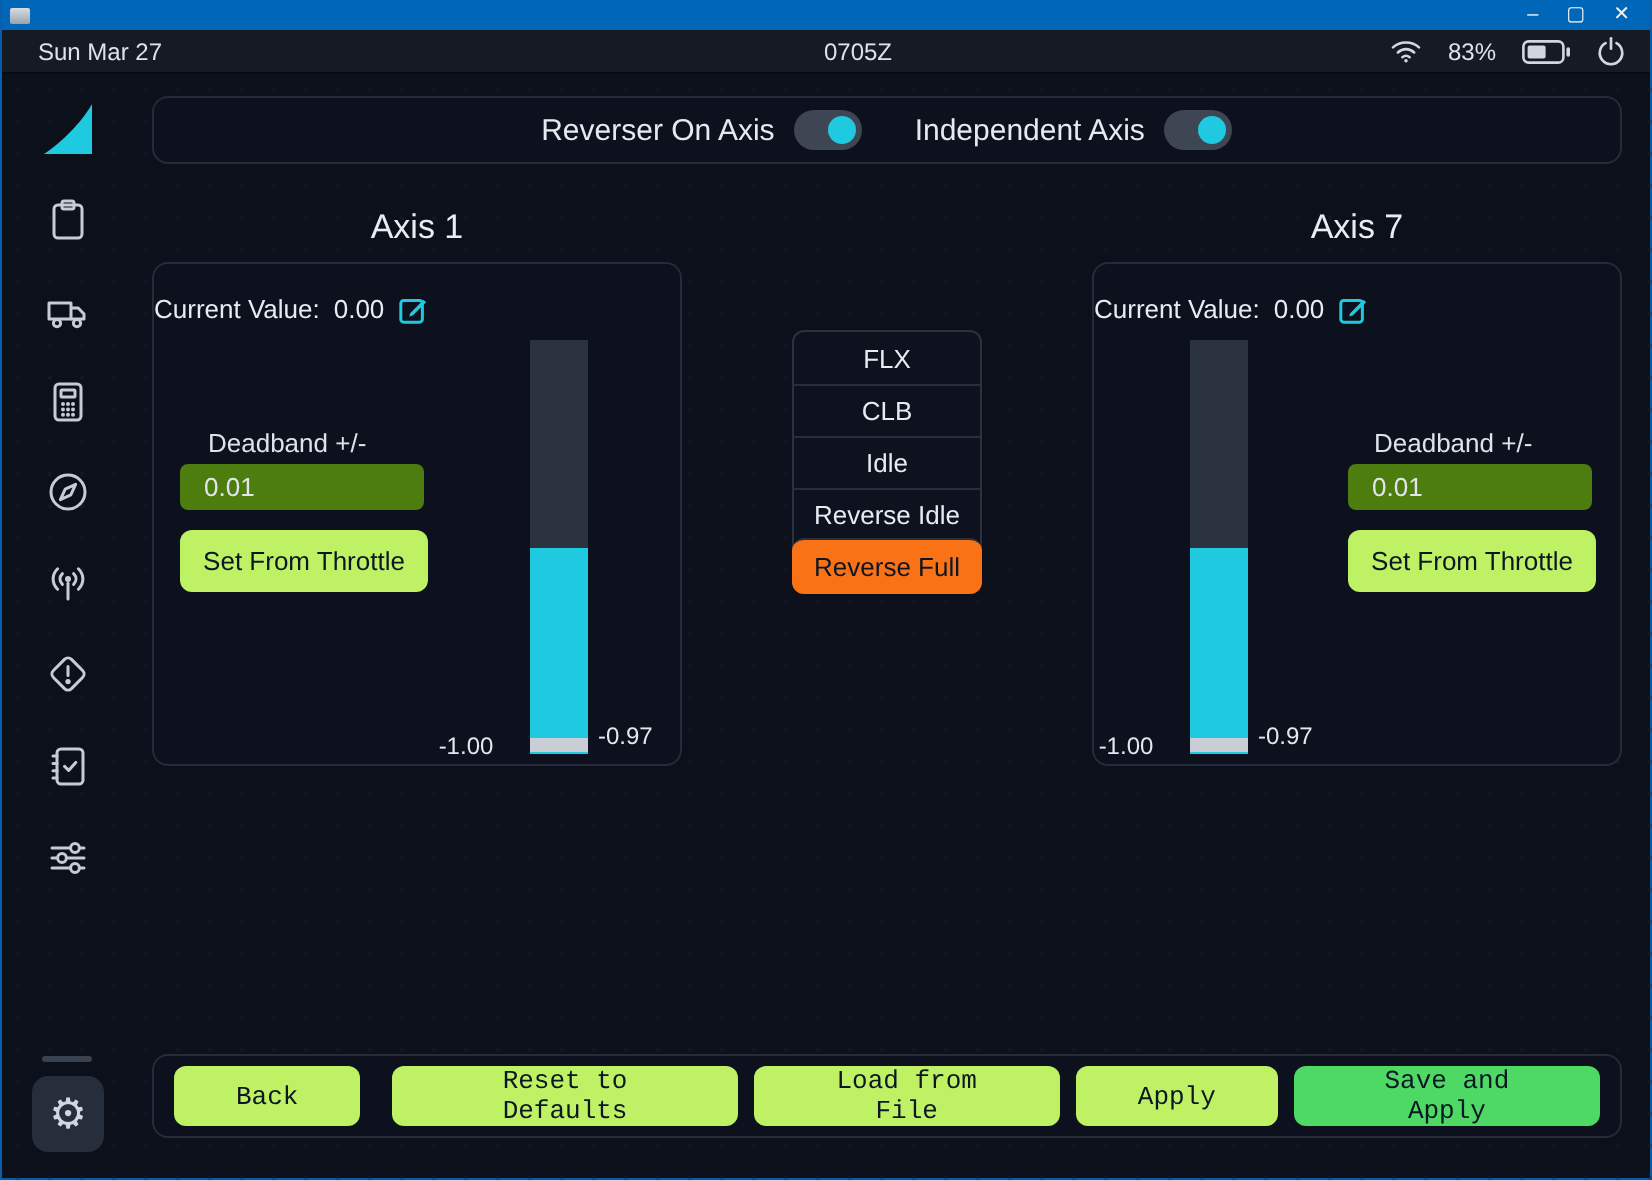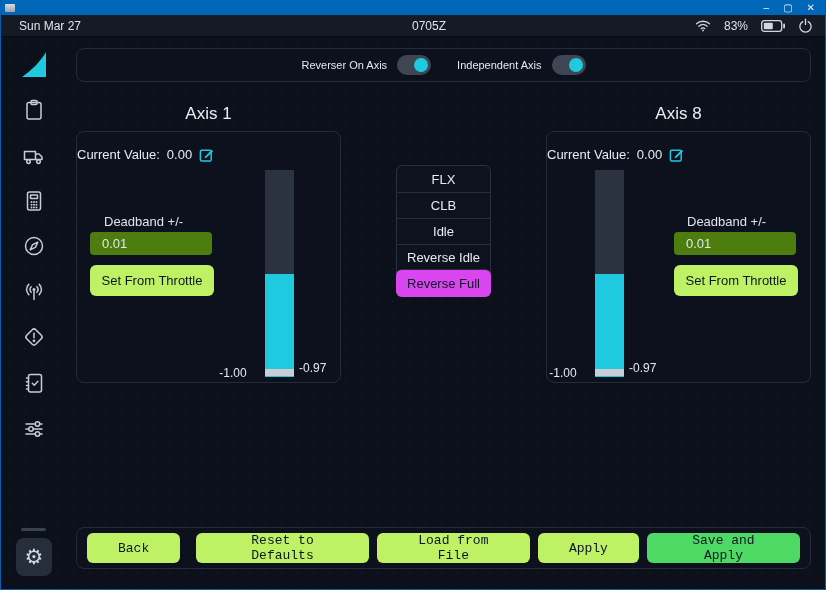--- a/index.html
+++ b/index.html
@@ -32,21 +32,21 @@
   .side-item { position:absolute; left:0; width:65px; display:flex; justify-content:center; color:#c6ccd5; }
   .side-item svg { display:block; }
   .side-divider { position:absolute; top:491px; left:20px; width:25px; height:3px; background:#3a4250; border-radius:2px; }
   .gear-btn { position:absolute; top:501px; left:15px; width:36px; height:38px; background:#262d3b; border-radius:8px;
               display:flex; align-items:center; justify-content:center; color:#d2d7df; font-size:21px; cursor:pointer; }
 
   
   .panel { position:absolute; background:#0c111d; border:1px solid #242b3a; border-radius:8px; }
   .toggle-panel { top:48px; left:75px; width:735px; height:34px; display:flex; align-items:center; justify-content:center; gap:26px; }
   .toggle-group { display:flex; align-items:center; gap:10px; }
-  .toggle-label { color:#e6e9ee; font-size:11px; }
+  .toggle-label { color:#e6e9ee; font-size:15px; }
   .toggle { width:34px; height:20px; border-radius:10px; background:#3e4654; position:relative; cursor:pointer; }
   .toggle .knob { position:absolute; top:3px; right:3px; width:14px; height:14px; border-radius:50%; background:#1fc9e0; }
 
   .axis-title { position:absolute; width:265px; text-align:center; top:104px; color:#e9edf2; font-size:17px; font-weight:500; }
   .axis1-title { left:75px; } .axis2-title { left:545px; }
 
   .card { top:131px; width:265px; height:252px; }
   .card1 { left:75px; } .card2 { left:545px; }
   .cv-row { position:absolute; top:15px; left:0; width:100%; display:flex; justify-content:flex-start; align-items:center; gap:7px;
             color:#e8ebf0; font-size:13px; }
@@ -70,21 +70,21 @@
   .sl-high { top:229px; }
   .card1 .sl-low { left:130px; } .card1 .sl-high { left:222px; }
   .card2 .sl-low { left:-10px; } .card2 .sl-high { left:82px; }
 
   
   .detents { position:absolute; top:165px; left:395px; width:95px; display:flex; flex-direction:column;
              border:1px solid #2a3140; border-radius:6px; background:#0d121e; }
   .detent { height:26px; background:transparent; border:none; border-top:1px solid #262d3b; color:#e8ebef;
             font-size:13px; font-family:"Liberation Sans",sans-serif; cursor:pointer; }
   .detent:first-child { border-top:none; }
-  .detent.active { background:#d946ef; color:#0d1624; border-radius:6px; margin:-1px; height:28px; }
+  .detent.active { background:#f97316; color:#0d1624; border-radius:6px; margin:-1px; height:28px; }
 
   
   .footer { top:527px; left:75px; width:735px; height:42px; display:flex; align-items:center; gap:8px; padding:0 10px; }
   .footer .btn { height:30px; padding:0 31px;font-family:Liberation Mono, monospace; }
   .spacer { margin-left:auto; }
 </style>
 </head>
 <body>
 
 <div class="screen">
@@ -224,21 +224,21 @@
     </div>
     <div class="toggle-group">
       <span class="toggle-label">Independent Axis</span>
       <div class="toggle">
           <div class="knob"></div>
         </div>
     </div>
   </div>
 
   <div class="axis-title axis1-title">Axis 1</div>
-  <div class="axis-title axis2-title">Axis 8</div>
+  <div class="axis-title axis2-title">Axis 7</div>
 
   <div class="panel card card1">
     <div class="cv-row">
       <span>Current Value:</span>
       <span>0.00</span>
       <span class="cv-edit">
         <svg width="15" height="15" viewBox="0 0 16 16" fill="none" stroke="#1fc9e0" stroke-width="1.6" stroke-linecap="round">
           <rect x="1.5" y="3.5" width="11.5" height="11.5" rx="1.5"></rect>
           <path d="M6.5 10.2 L13.6 3 L15 4.4 L7.9 11.5 L6 12 Z" fill="#1fc9e0" stroke="none"></path>
         </svg>

